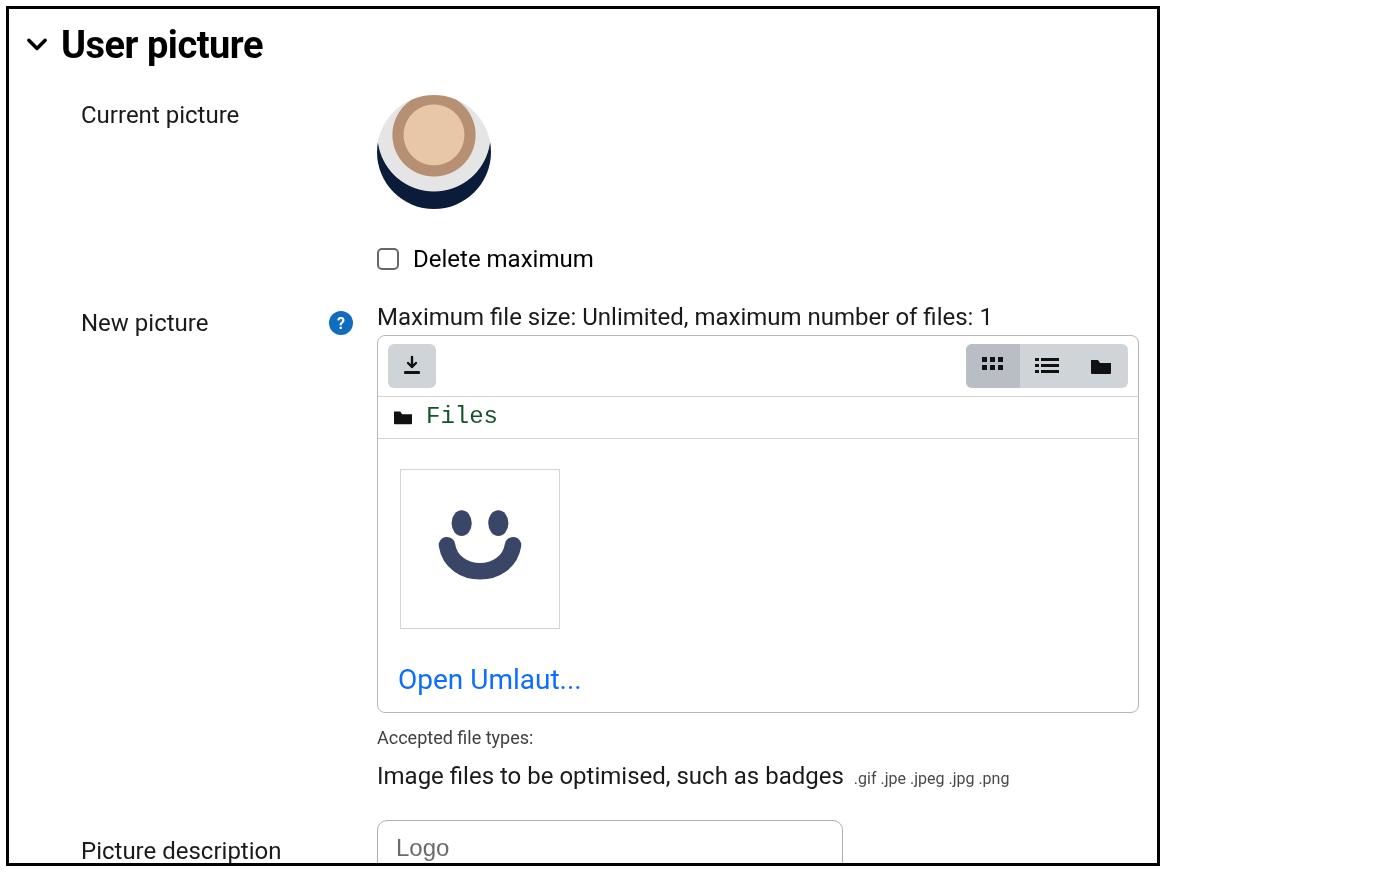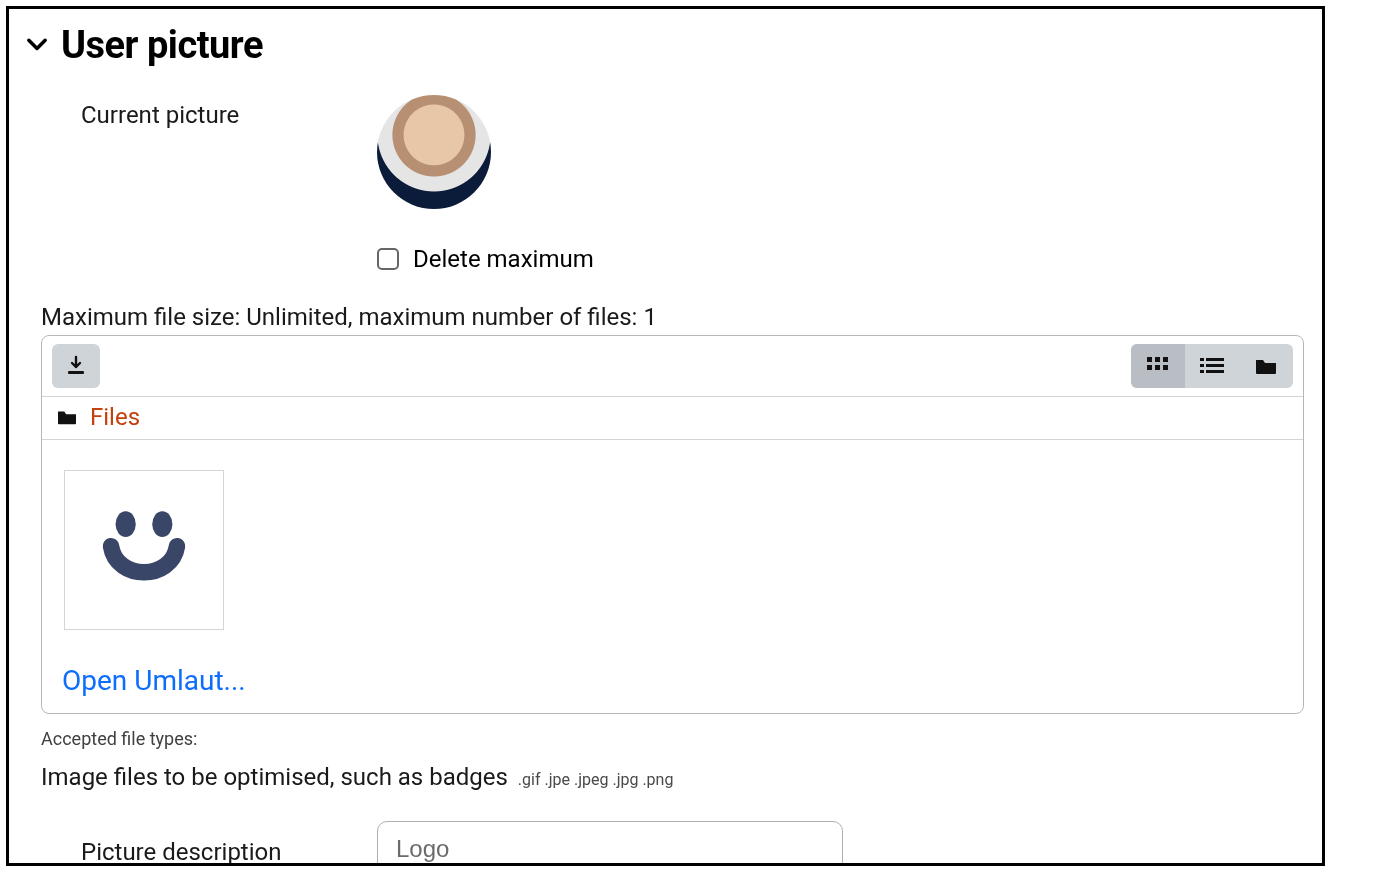--- a/index.html
+++ b/index.html
@@ -4,21 +4,21 @@
   <style>
     * { box-sizing: border-box; margin: 0; padding: 0; }
     body {
       font-family: -apple-system, BlinkMacSystemFont, "Segoe UI", Roboto, Helvetica, Arial, sans-serif;
       background: #fff;
       padding: 6px;
     }
     .panel {
       border: 3px solid #000;
       padding: 14px 18px 20px 18px;
-      width: 1319px;
+      width: 1154px;
       height: 860px;
       position: relative;
       overflow: hidden;
     }
     .section-header {
       display: flex;
       align-items: center;
       gap: 10px;
       margin-left: -4px;
     }
@@ -126,21 +126,21 @@
       justify-content: center;
     }
     .view-btn.active { background: #b8bec4; }
     .fp-path {
       display: flex;
       align-items: center;
       gap: 12px;
       padding: 6px 14px 8px 14px;
       font-size: 24px;
     }
-    .fp-path a { color: #c2410c; text-decoration: none; }
+    .fp-path a { color: #14532d; text-decoration: none; font-family: Liberation Mono, monospace; }
     .fp-body {
       border-top: 1px solid #d5d5d5;
       padding: 30px 14px 16px 14px;
     }
     .file-tile {
       width: 160px;
       height: 160px;
       border: 1px solid #d5d5d5;
       background: #fff;
       display: flex;
@@ -200,20 +200,24 @@
     <div class="content-col">
       <span class="avatar"></span>
       <div class="checkbox-row">
         <span class="chk"></span>
         <span class="chk-label">Delete maximum</span>
       </div>
     </div>
   </div>
 
   <div class="form-row row-newpic">
+    <div class="label-col">
+      <span>New picture</span>
+      <span class="help-icon">?</span>
+    </div>
     <div class="content-col">
       <div class="file-limit">Maximum file size: Unlimited, maximum number of files: 1</div>
 
       <div class="file-picker">
         <div class="fp-toolbar">
           <span class="fp-btn">
             <svg width="24" height="24" viewBox="0 0 24 24">
               <path d="M12 3v10m0 0l-4-4m4 4l4-4" stroke="#111" stroke-width="2.4" fill="none" stroke-linecap="round" stroke-linejoin="round"></path>
               <rect x="4" y="17" width="16" height="3" rx="1" fill="#111"></rect>
             </svg>

